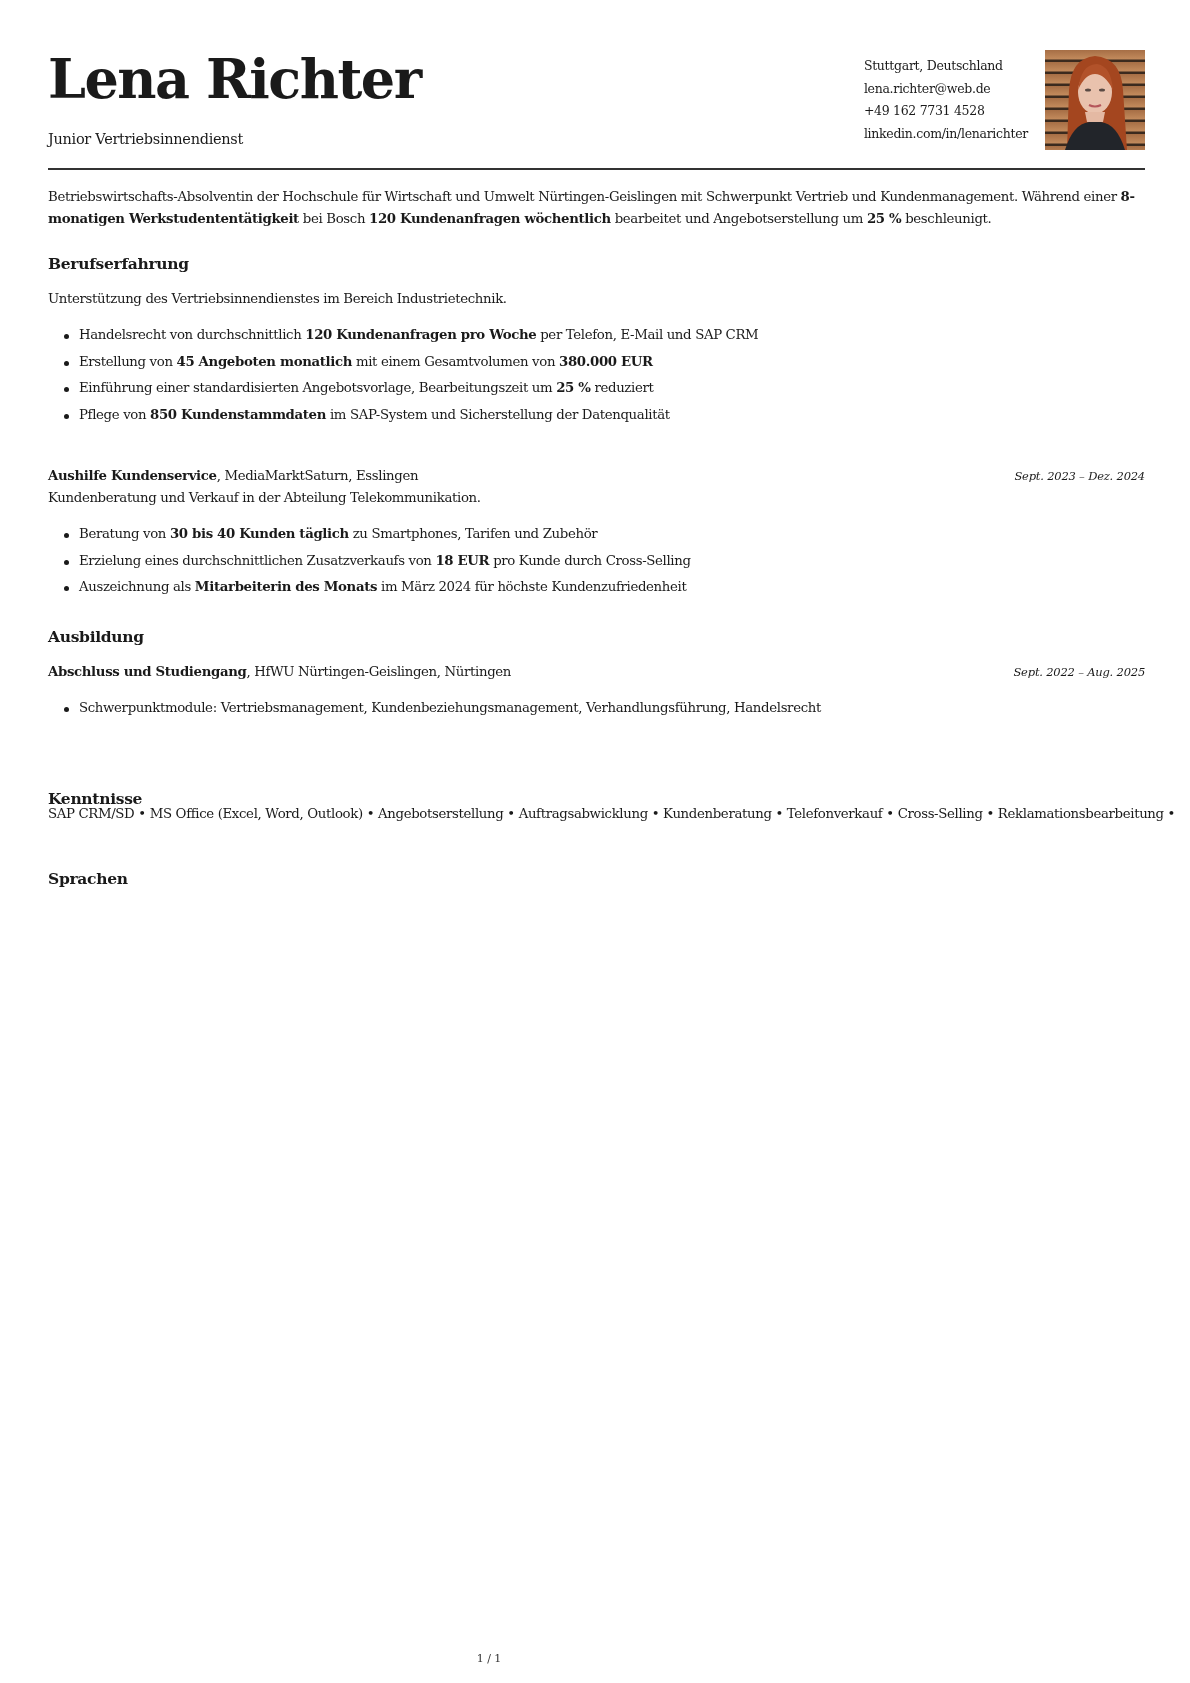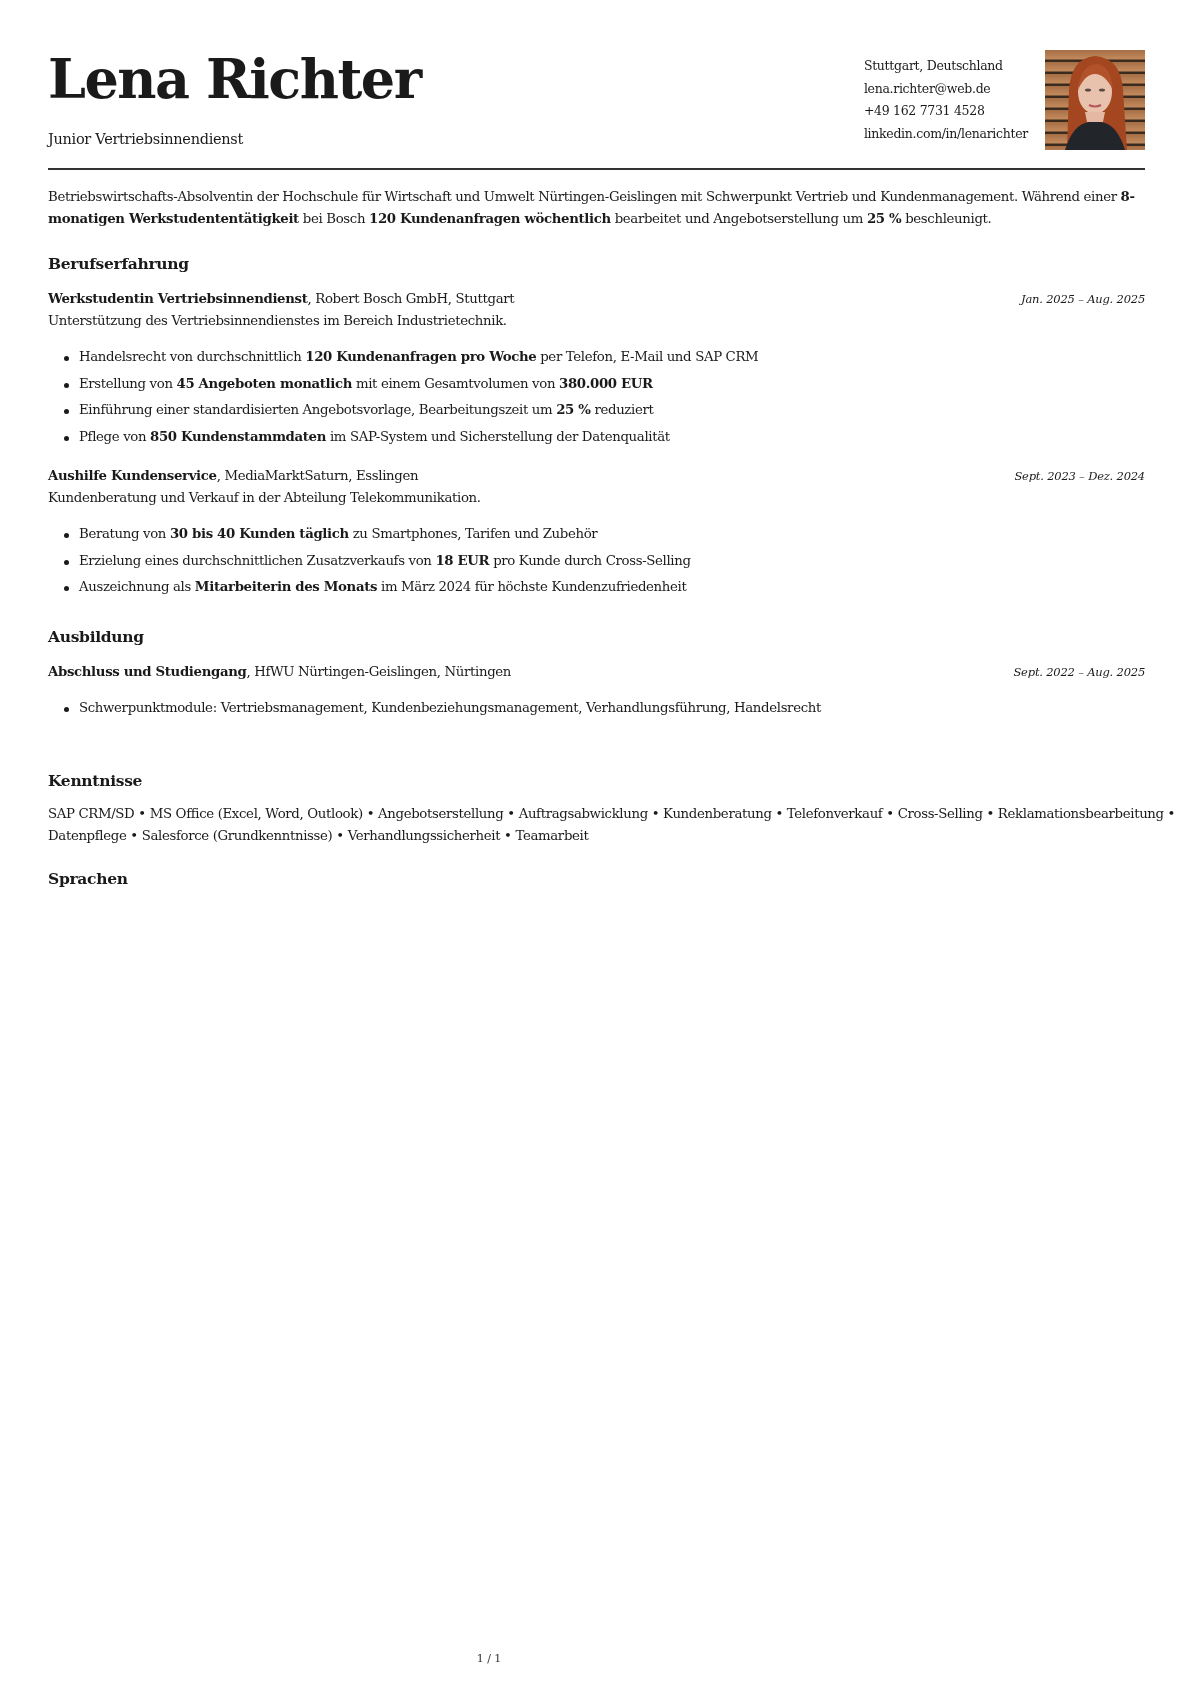--- a/index.html
+++ b/index.html
@@ -87,24 +87,20 @@
     <div class="rule"></div>
   </div>
 
   <div class="summary">
     <span>Betriebswirtschafts-Absolventin der Hochschule für Wirtschaft und Umwelt Nürtingen-Geislingen mit Schwerpunkt Vertrieb und Kundenmanagement. Während einer </span><b>8-monatigen Werkstudententätigkeit</b><span> bei Bosch </span><b>120 Kundenanfragen wöchentlich</b><span> bearbeitet und Angebotserstellung um </span><b>25 %</b><span> beschleunigt.</span>
   </div>
 
   <h2 class="section-title" style="top:254px">Berufserfahrung</h2>
 
   <div class="entry" style="top:288px">
-    <div class="entry-head">
-      <b>Werkstudentin Vertriebsinnendienst</b><span>, Robert Bosch GmbH, Stuttgart</span>
-      <span class="entry-date">Jan. 2025 – Aug. 2025</span>
-    </div>
     <div class="entry-desc">Unterstützung des Vertriebsinnendienstes im Bereich Industrietechnik.</div>
     <ul class="bullets">
       <li><span>Handelsrecht von durchschnittlich </span><b>120 Kundenanfragen pro Woche</b><span> per Telefon, E-Mail und SAP CRM</span></li>
       <li><span>Erstellung von </span><b>45 Angeboten monatlich</b><span> mit einem Gesamtvolumen von </span><b>380.000 EUR</b></li>
       <li><span>Einführung einer standardisierten Angebotsvorlage, Bearbeitungszeit um </span><b>25 %</b><span> reduziert</span></li>
       <li><span>Pflege von </span><b>850 Kundenstammdaten</b><span> im SAP-System und Sicherstellung der Datenqualität</span></li>
     </ul>
   </div>
 
   <div class="entry" style="top:465px">
@@ -125,22 +121,21 @@
   <div class="entry" style="top:661px">
     <div class="entry-head">
       <b>Abschluss und Studiengang</b><span>, HfWU Nürtingen-Geislingen, Nürtingen</span>
       <span class="entry-date">Sept. 2022 – Aug. 2025</span>
     </div>
     <ul class="bullets">
       <li><span>Schwerpunktmodule: Vertriebsmanagement, Kundenbeziehungsmanagement, Verhandlungsführung, Handelsrecht</span></li>
     </ul>
   </div>
 
-  <h2 class="section-title" style="top:771px">Kenntnisse</h2>
+  <h2 class="section-title" style="top:789px">Kenntnisse</h2>
   <div class="plain" style="top:803px">
     <div style="white-space:nowrap">SAP CRM/SD • MS Office (Excel, Word, Outlook) • Angebotserstellung • Auftragsabwicklung • Kundenberatung • Telefonverkauf • Cross-Selling • Reklamationsbearbeitung •</div>
-    <div style="white-space:nowrap">Datenpflege • Salesforce (Grundkenntnisse) • Verhandlungssicherheit • Teamarbeit</div>
   </div>
 
   <h2 class="section-title" style="top:869px">Sprachen</h2>
 </div>
 
 <div class="footer">1 / 1</div>
 
 </body></html>

